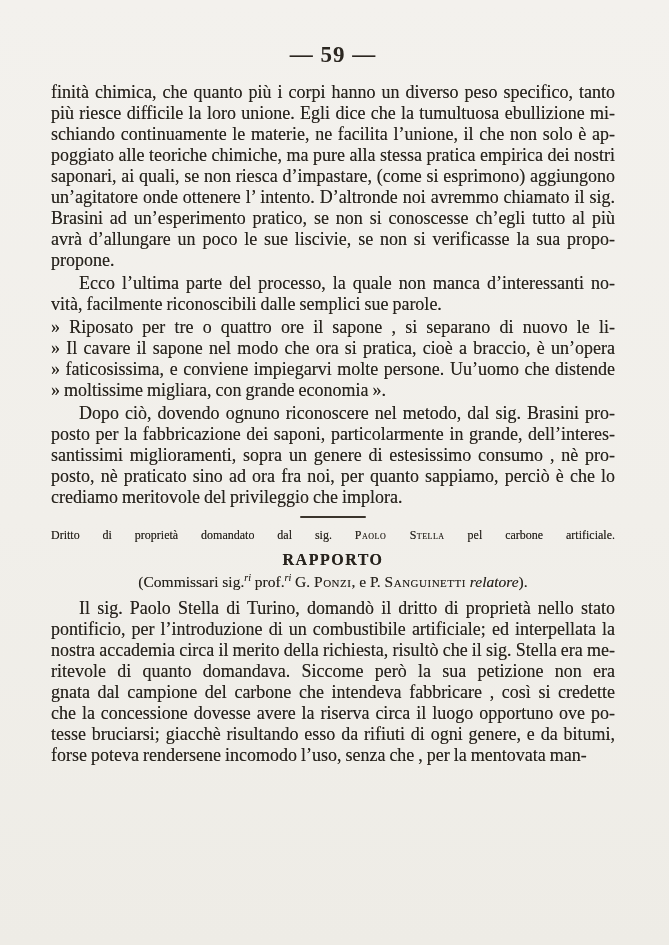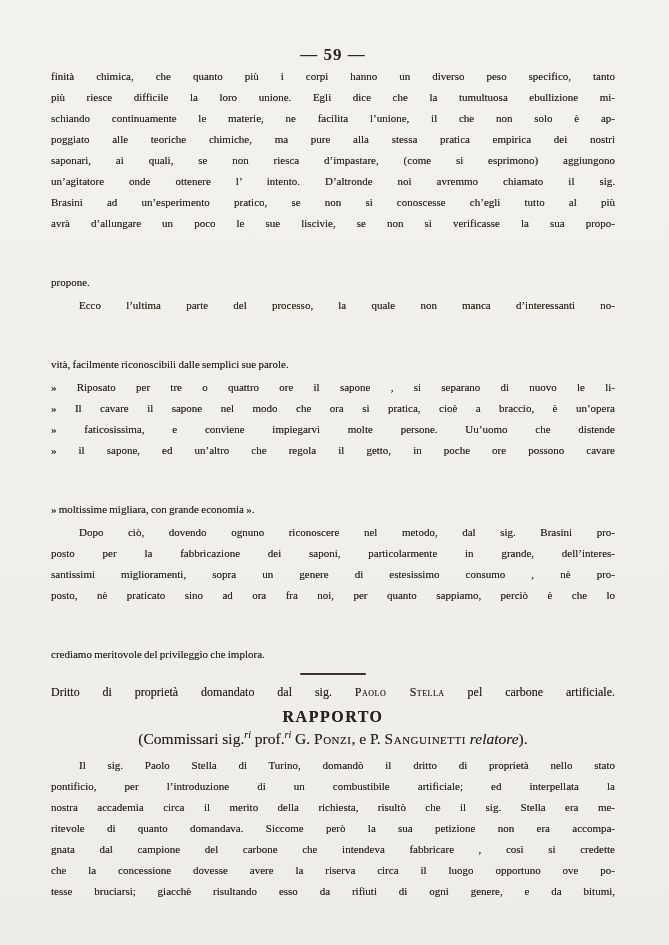--- a/index.html
+++ b/index.html
@@ -13,40 +13,40 @@
     overflow: hidden;
   }
   .column {
     position: absolute;
     left: 51px;
     top: 44px;
     width: 564px;
   }
   .pagenum {
     text-align: center;
-    font-size: 17px;
+    font-size: 23px;
     font-weight: bold;
     letter-spacing: 1px;
     color: #2b2620;
-    margin-bottom: 0;
+    margin-bottom: 16px;
     line-height: 22px;
     font-family: Liberation Serif, serif;
   }
   .para { margin: 0 0 2px 0; }
   .line {
-    font-size: 11px;
+    font-size: 18px;
     line-height: 21px;
     height: 21px;
     overflow: hidden;
     text-align: justify;
     text-align-last: justify;
     word-spacing: -0.5px;
     text-shadow: 0 0 0.5px rgba(40,33,25,0.55);
   }
-  .line.last { text-align-last: left; margin-top: 38px; }
+  .line.last { text-align-last: left; }
   .ind { text-indent: 28px; }
   .rule {
     width: 66px;
     height: 2px;
     background: #3a342c;
     margin: 8px auto 7px auto;
     border-radius: 1px;
   }
   .sec-heading {
     font-size: 12px;
@@ -97,21 +97,20 @@
 
     <div class="para">
       <div class="line ind">Ecco l’ultima parte del processo, la quale non manca d’interessanti no-</div>
       <div class="line last">vità, facilmente riconoscibili dalle semplici sue parole.</div>
     </div>
 
     <div class="para">
       <div class="line">» Riposato per tre o quattro ore il sapone , si separano di nuovo le li-</div>
       <div class="line">» Il cavare il sapone nel modo che ora si pratica, cioè a braccio, è un’opera</div>
       <div class="line">» faticosissima, e conviene impiegarvi molte persone. Uu’uomo che distende</div>
-      <div class="line">» il sapone, ed un’altro che regola il getto, in poche ore possono cavare</div>
       <div class="line last">» moltissime migliara, con grande economia ».</div>
     </div>
 
     <div class="para">
       <div class="line ind">Dopo ciò, dovendo ognuno riconoscere nel metodo, dal sig. Brasini pro-</div>
       <div class="line">posto per la fabbricazione dei saponi, particolarmente in grande, dell’interes-</div>
       <div class="line">santissimi miglioramenti, sopra un genere di estesissimo consumo , nè pro-</div>
       <div class="line">posto, nè praticato sino ad ora fra noi, per quanto sappiamo, perciò è che lo</div>
       <div class="line last">crediamo meritovole del privileggio che implora.</div>
     </div>

